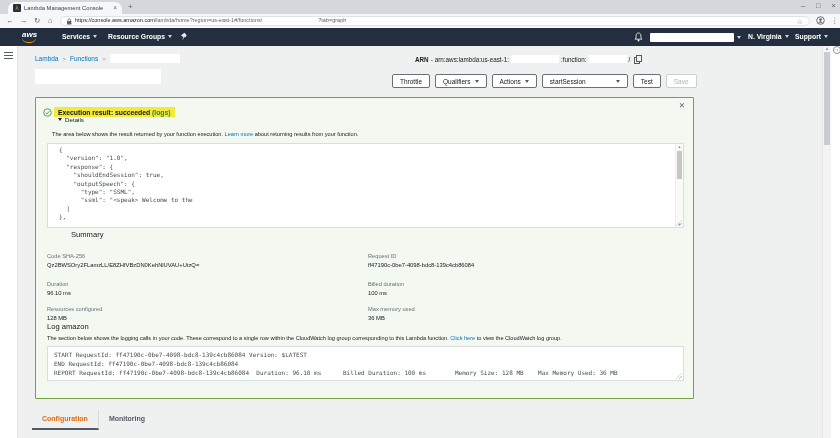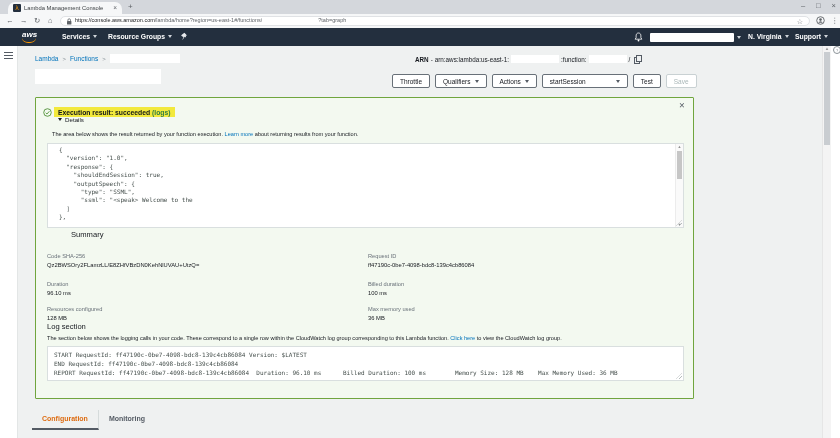--- a/index.html
+++ b/index.html
@@ -317,21 +317,21 @@
     </div>
     <div class="field" style="left:11px;top:208px;">
       <div class="flabel">Resources configured</div>
       <div class="fvalue">128 MB</div>
     </div>
     <div class="field" style="left:332px;top:208px;">
       <div class="flabel">Max memory used</div>
       <div class="fvalue">36 MB</div>
     </div>
 
-    <div id="loghead">Log section</div>
+    <div id="loghead">Log amazon</div>
     <div id="logdesc" class="desc">
       <span>The section below shows the logging calls in your code. These correspond to a single row within the CloudWatch log group corresponding to this Lambda function.</span>
       <a>Click here</a>
       <span>to view the CloudWatch log group.</span>
     </div>
 
     <div id="logbox" class="codebox">
       <div class="cl" style="line-height:9px;">START RequestId: ff47190c-0be7-4098-bdc8-139c4cb86084 Version: $LATEST</div>
       <div class="cl" style="line-height:9px;">END RequestId: ff47190c-0be7-4098-bdc8-139c4cb86084</div>
       <div class="cl" style="line-height:9px;">REPORT RequestId: ff47190c-0be7-4098-bdc8-139c4cb86084  Duration: 96.10 ms      Billed Duration: 100 ms        Memory Size: 128 MB    Max Memory Used: 36 MB</div>

